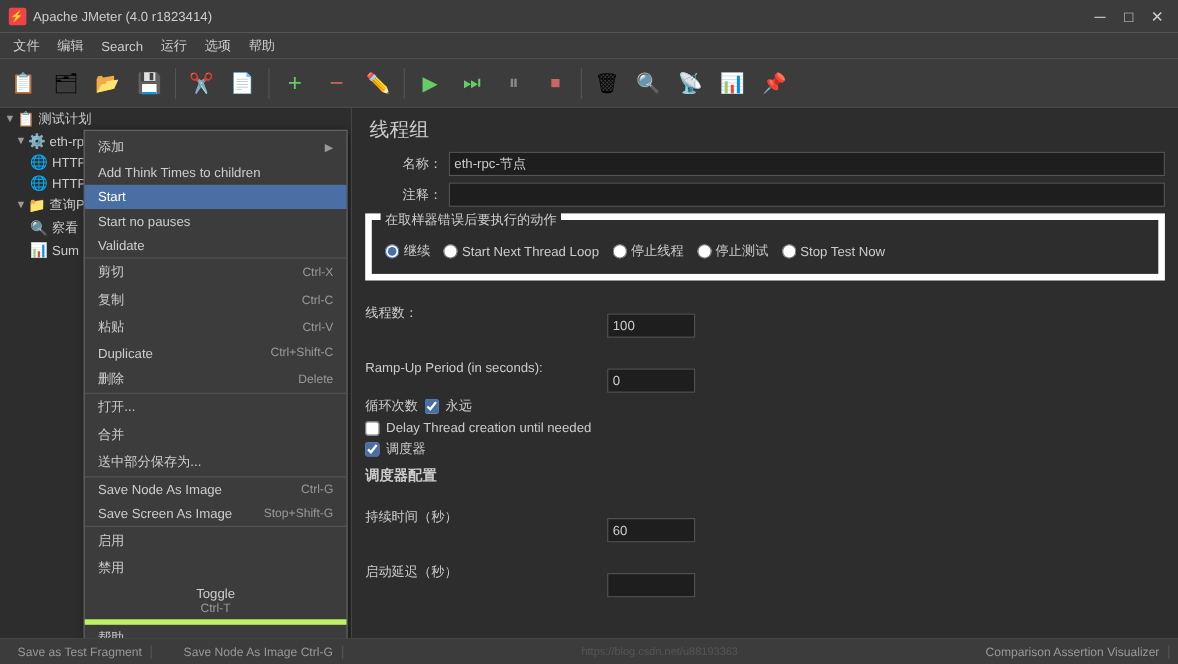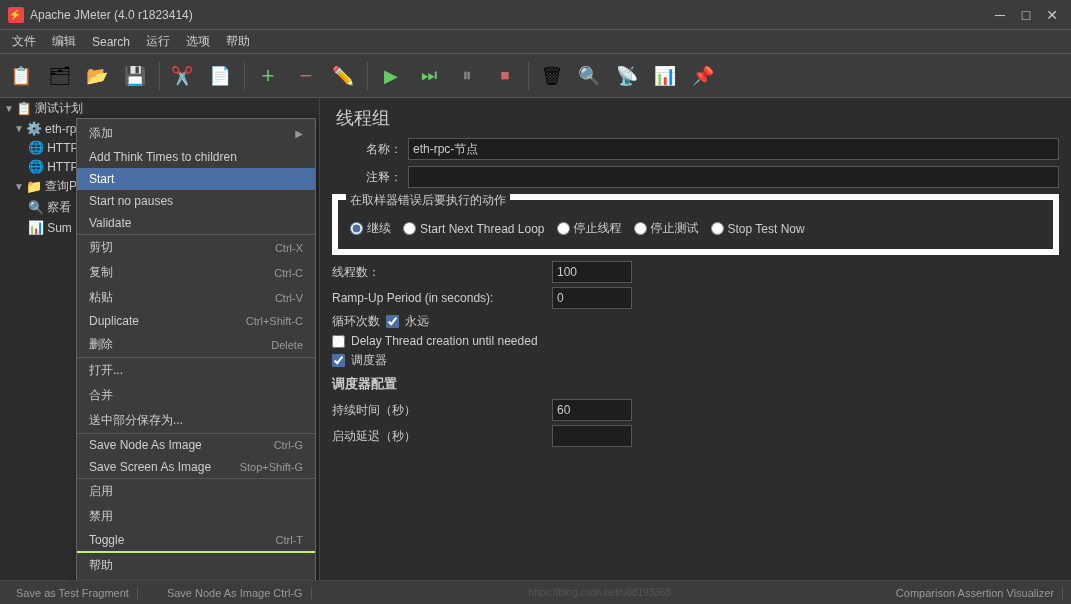--- a/index.html
+++ b/index.html
@@ -231,20 +231,21 @@
       font-size: 12px;
     }
     .thread-input {
       width: 80px;
       background: #1e1e1e;
       border: 1px solid #555;
       color: #ccc;
       padding: 2px 4px;
       font-size: 12px;
       height: 22px;
+      margin-top: 24px;
     }
 
     
     .checkbox-row {
       display: flex;
       align-items: center;
       gap: 6px;
       margin: 4px 0;
       font-size: 12px;
       color: #ccc;
@@ -418,21 +419,21 @@
       <div class="ctx-item separator-after" style="border-bottom: 1px solid #555;">
         <span>Save Screen As Image</span>
         <span class="ctx-shortcut">Stop+Shift-G</span>
       </div>
       <div class="ctx-item">
         <span>启用</span>
       </div>
       <div class="ctx-item">
         <span>禁用</span>
       </div>
-      <div class="ctx-item separator-after" style="border-bottom: 2px solid #bef264;">
+      <div class="ctx-item separator-after" style="border-bottom: 5px solid #bef264; flex-direction: column;">
         <span>Toggle</span>
         <span class="ctx-shortcut">Ctrl-T</span>
       </div>
       <div class="ctx-item">
         <span>帮助</span>
       </div>
     </div>
   </div>
 
   <div class="right-panel">

